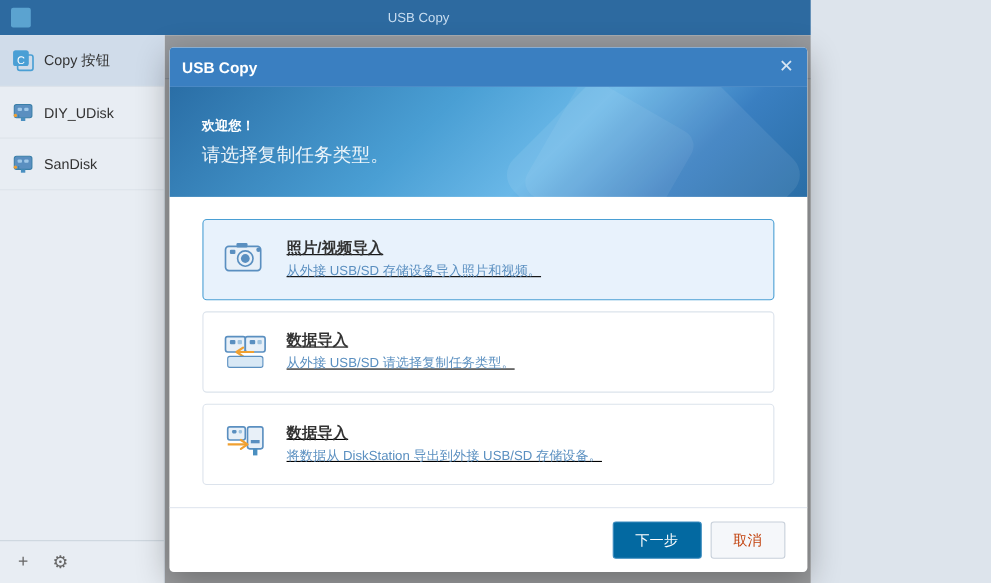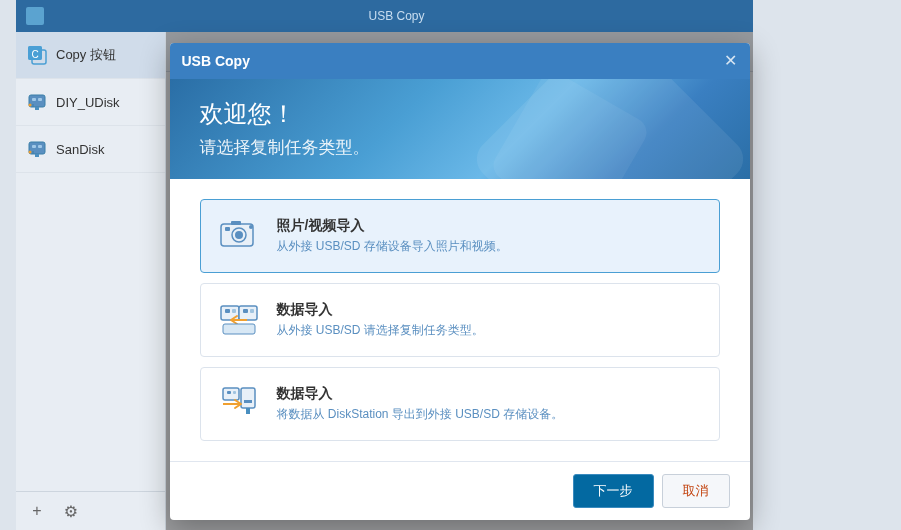--- a/index.html
+++ b/index.html
@@ -8,21 +8,21 @@
       height: 530px;
       background: #dde4ec;
       font-family: "Microsoft YaHei", "PingFang SC", Arial, sans-serif;
       overflow: hidden;
       position: relative;
     }
 
     
     .app-window {
       position: absolute;
-      top: 0; left: 16px;
+      top: 0; left: 0;
       width: 737px;
       height: 530px;
       background: #f0f2f5;
       display: flex;
       flex-direction: column;
     }
 
     .app-titlebar {
       height: 32px;
       background: #2d6aa0;
@@ -207,22 +207,22 @@
       top: 10px; right: 120px;
       width: 120px;
       height: 120px;
       background: rgba(255,255,255,0.06);
       transform: rotate(30deg);
       border-radius: 15px;
     }
 
     .dialog-hero-title {
       color: #fff;
-      font-size: 24px;
-      font-weight: normal;
+      font-size: 12px;
+      font-weight: bold;
       margin-bottom: 6px;
     }
 
     .dialog-hero-subtitle {
       color: rgba(255,255,255,0.9);
       font-size: 17px;
     }
 
     
     .dialog-options {
@@ -255,20 +255,21 @@
       flex-shrink: 0;
       display: flex;
       align-items: center;
       justify-content: center;
     }
 
     .option-text-group {
       display: flex;
       flex-direction: column;
       gap: 3px;
+      text-decoration: underline;
     }
 
     .option-title {
       font-size: 14px;
       font-weight: bold;
       color: #333;
     }
 
     .option-desc {
       font-size: 12px;

